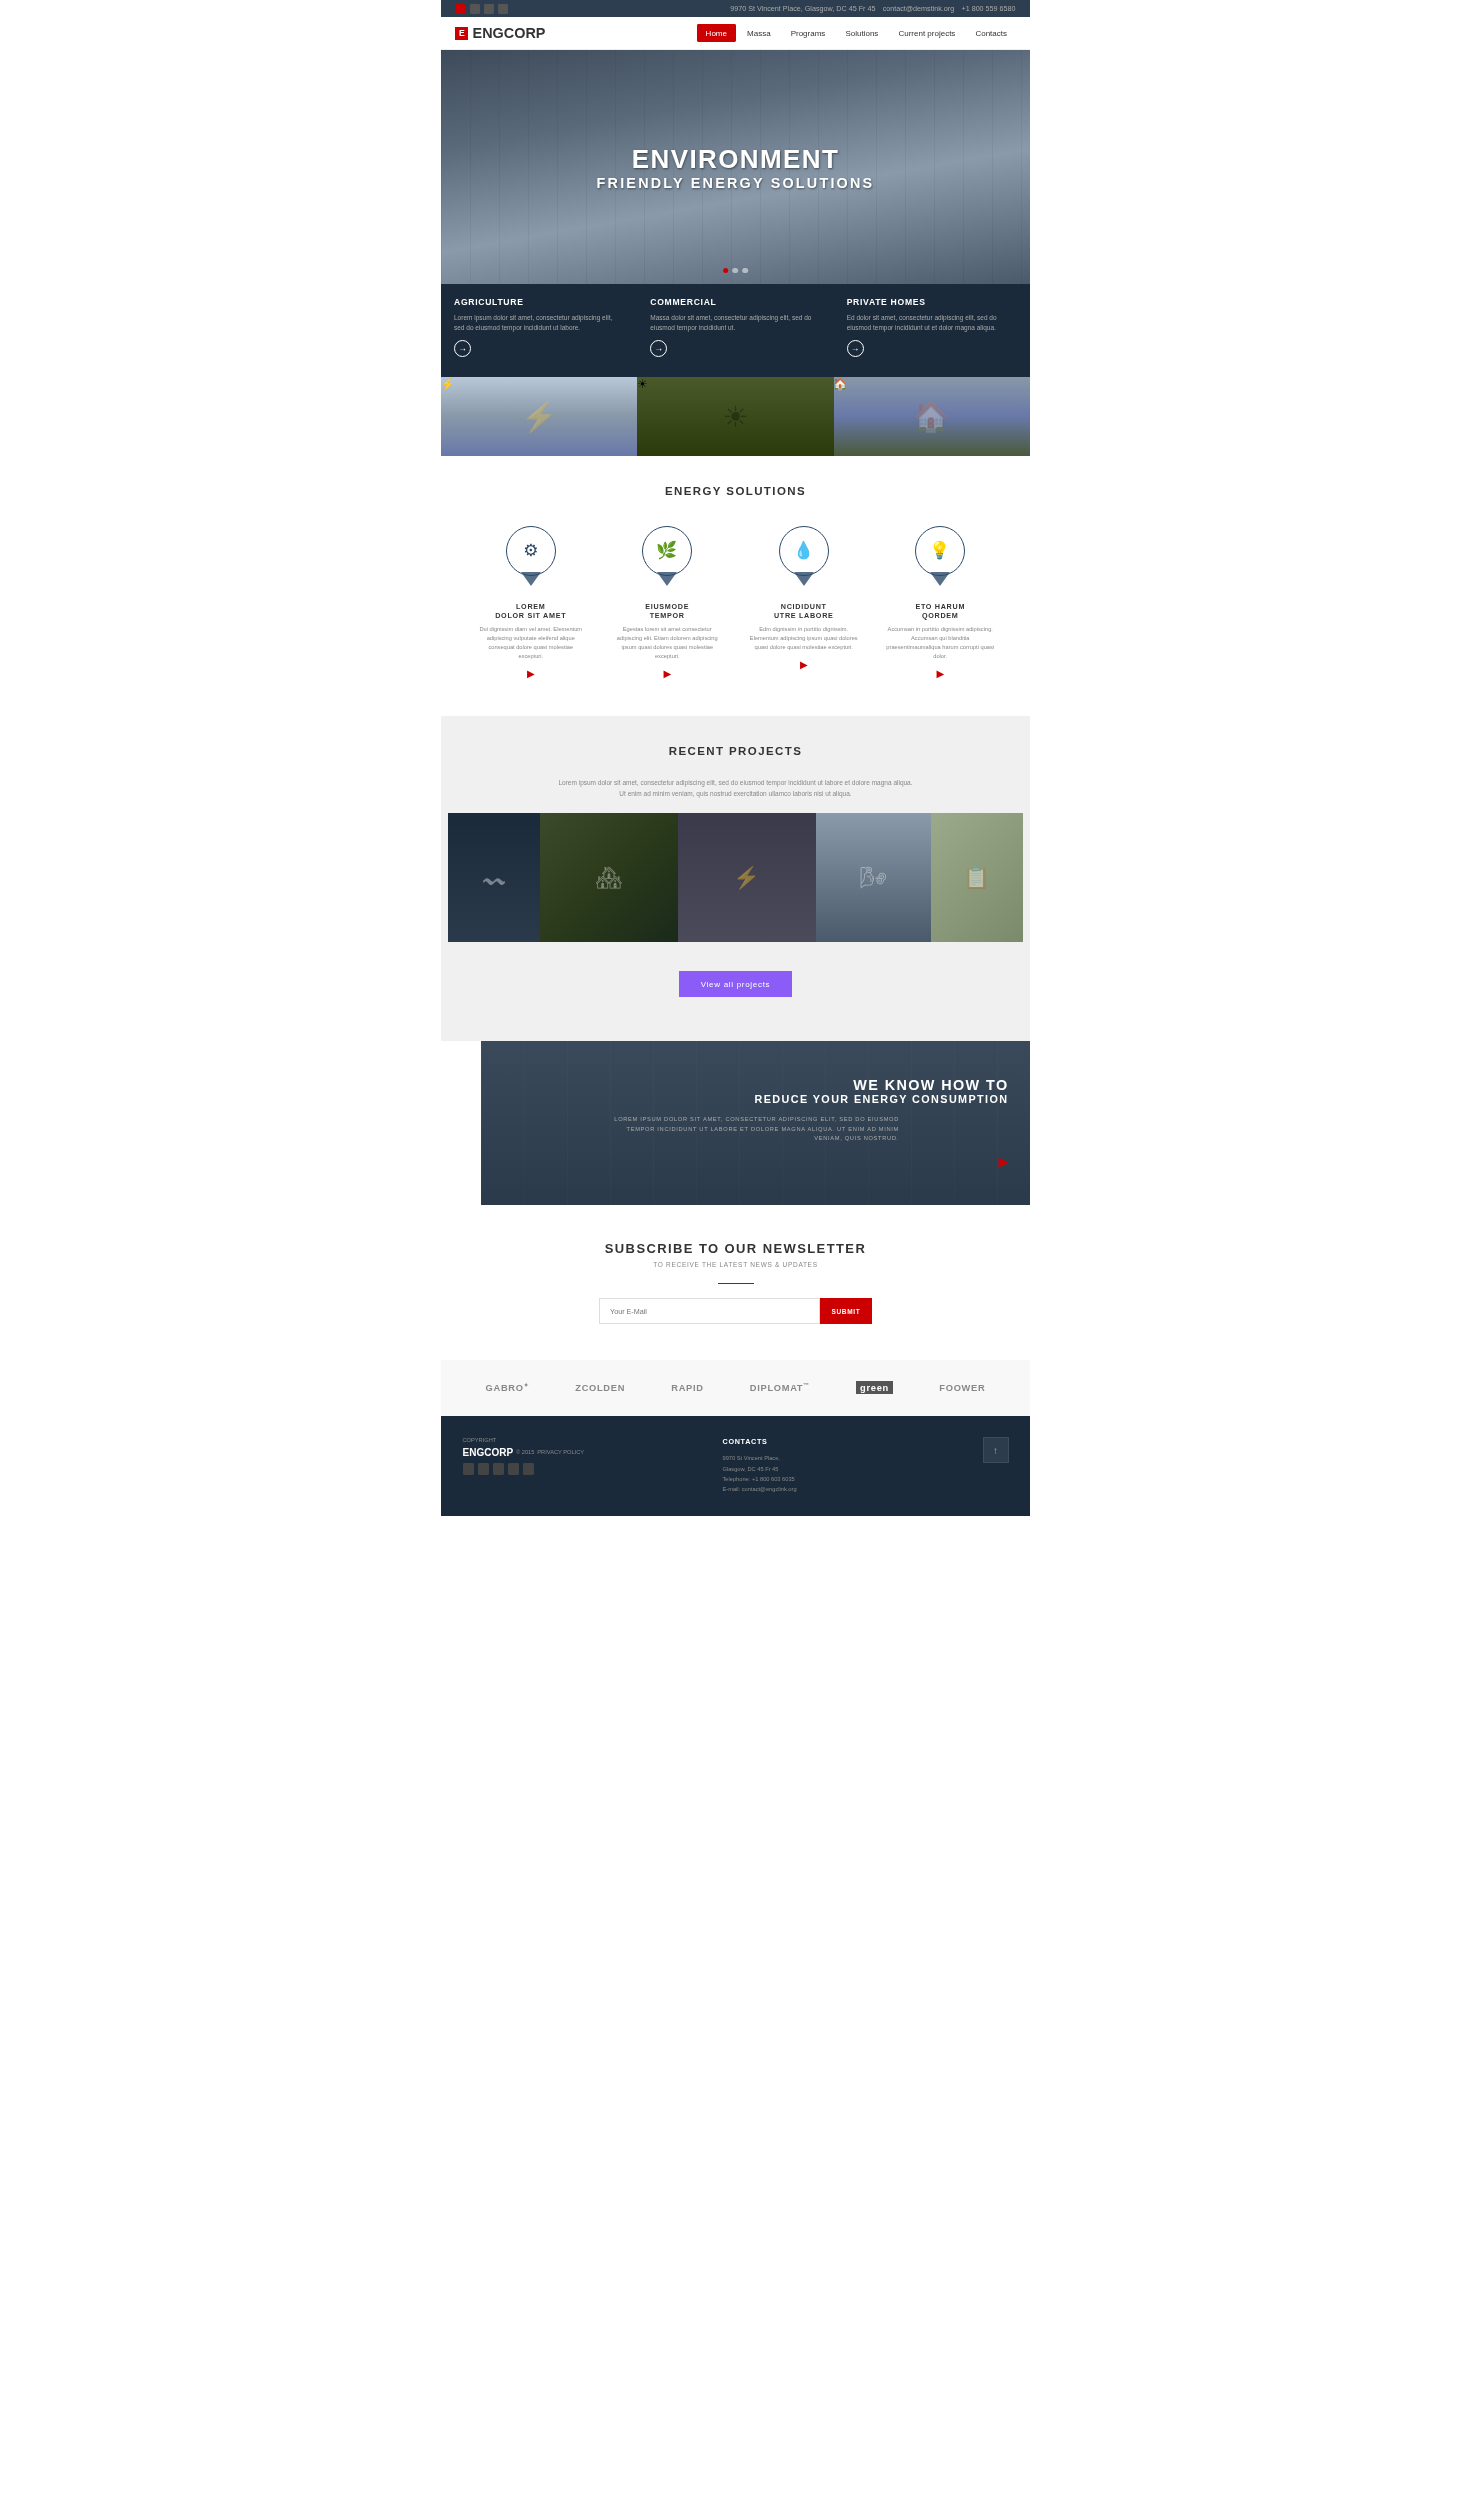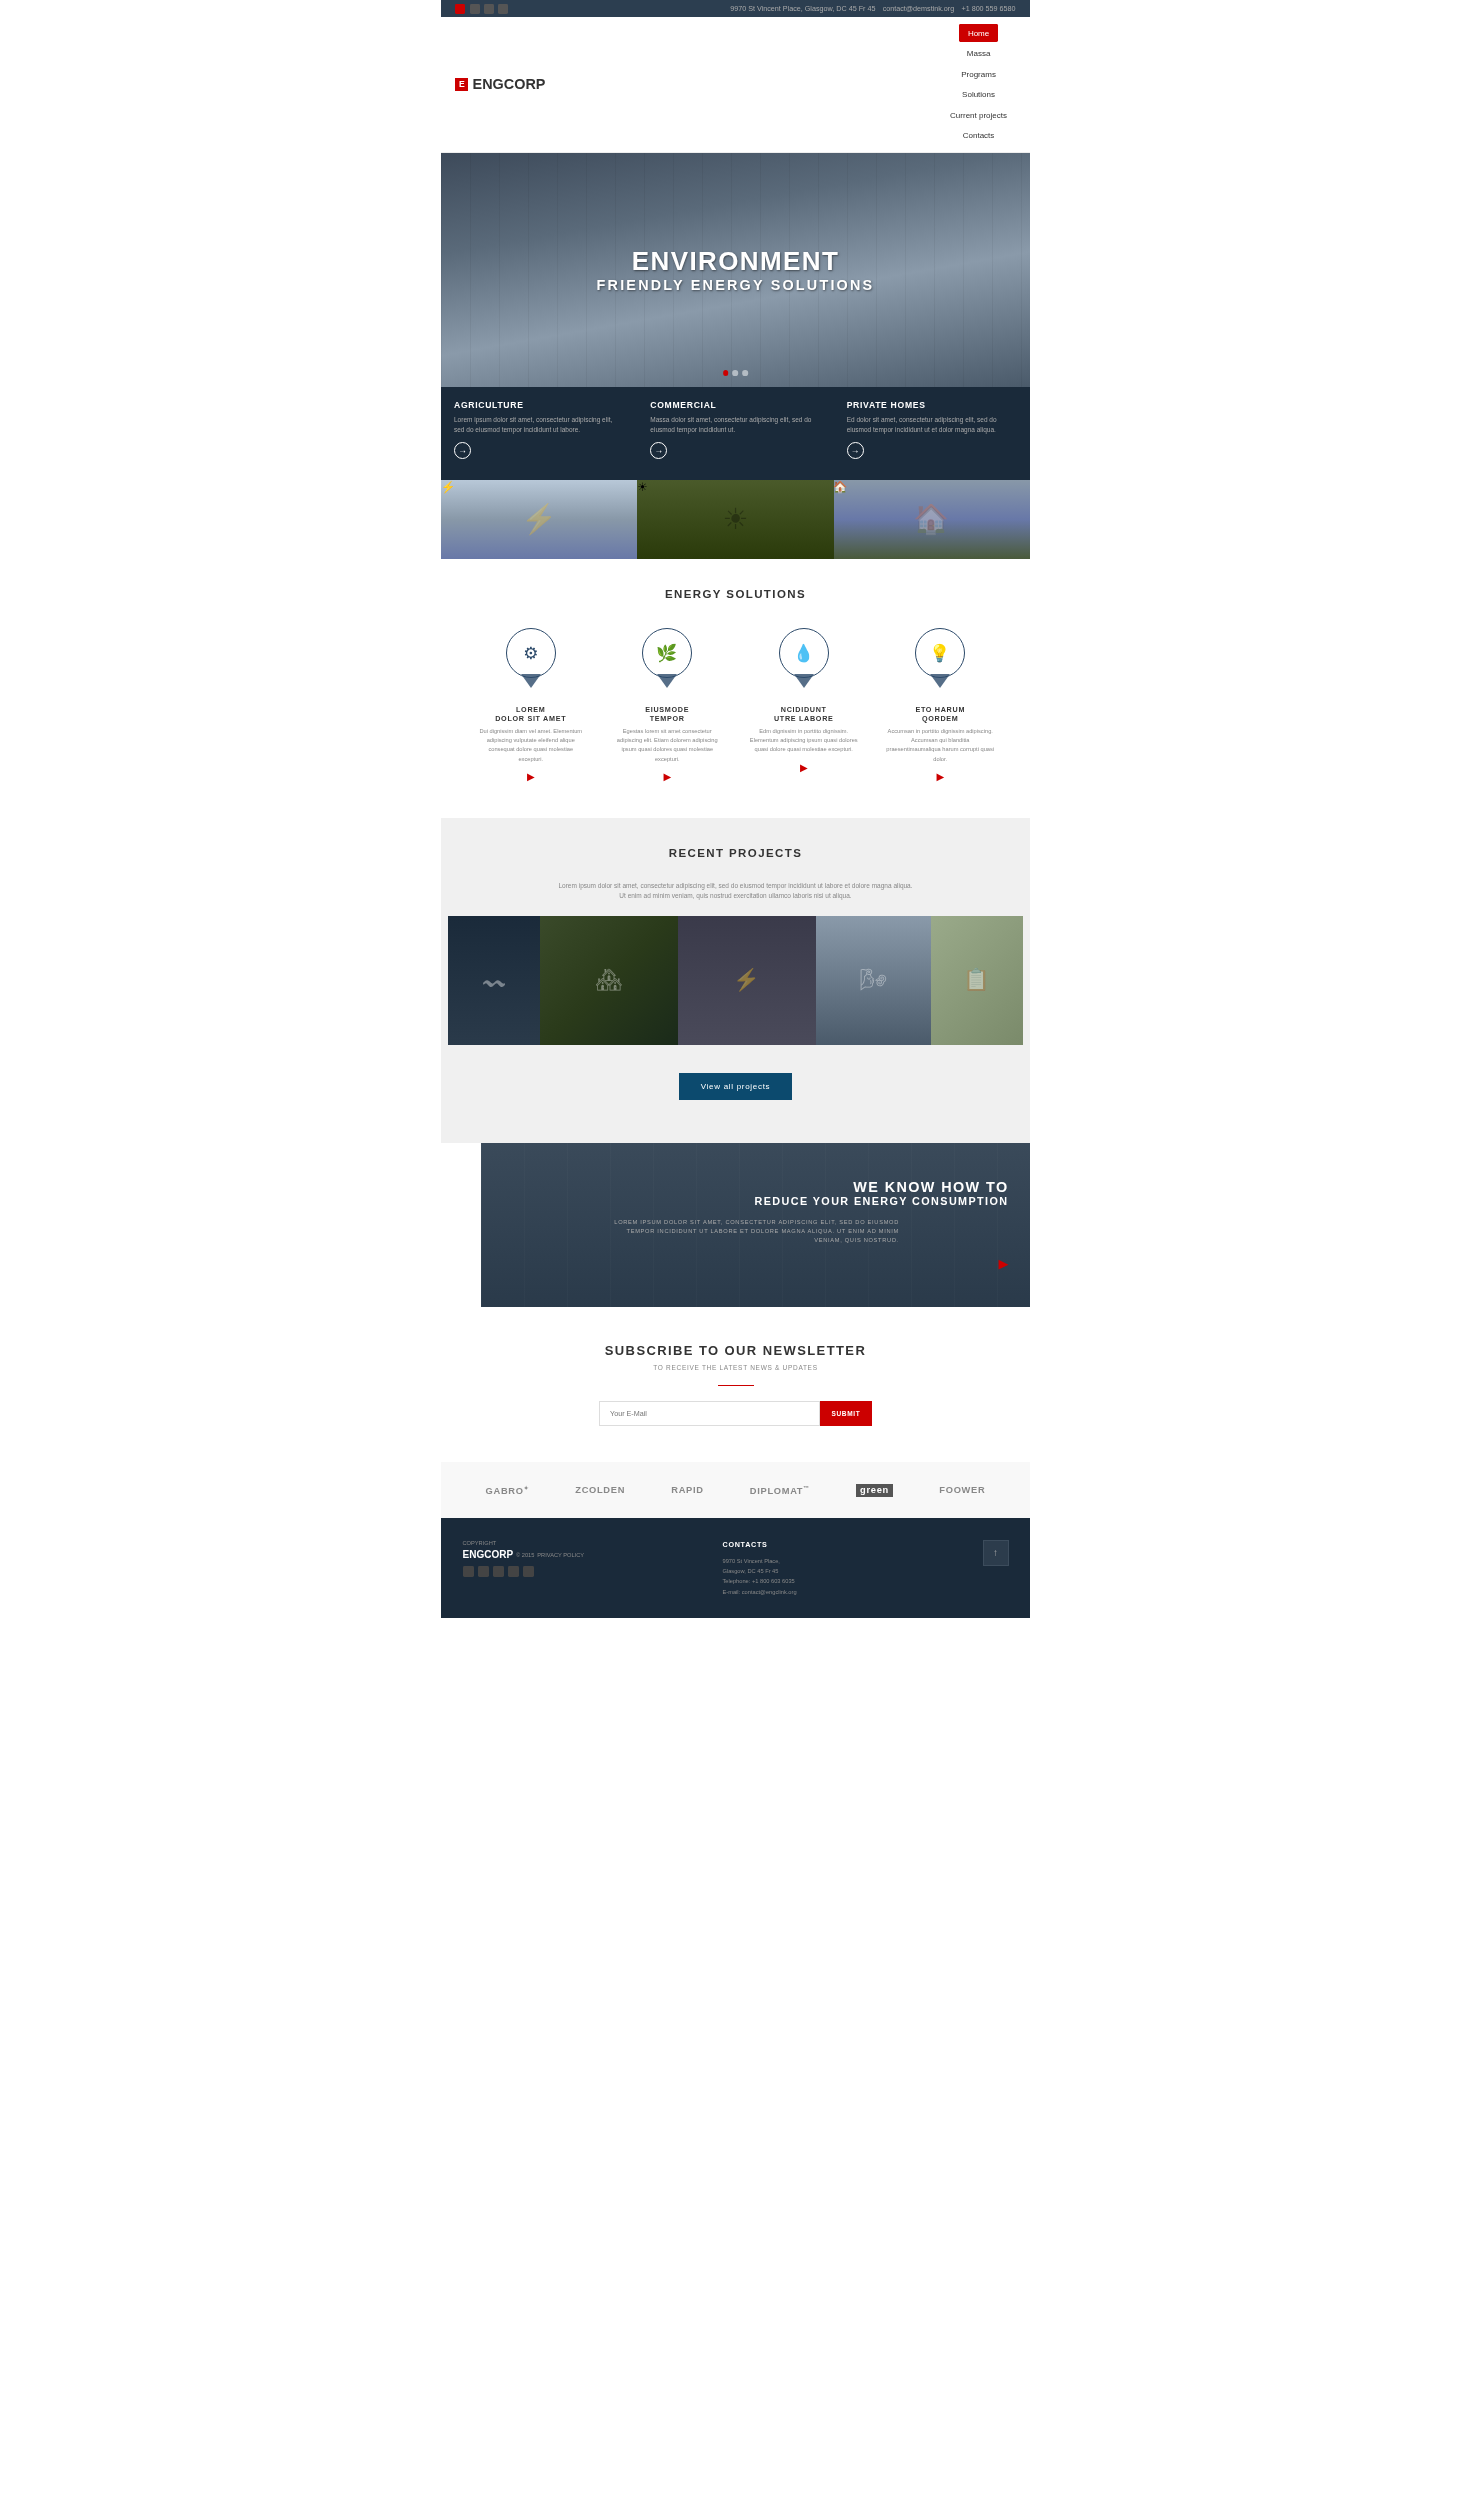--- a/index.html
+++ b/index.html
@@ -23,21 +23,21 @@
     
     .header {
       display: flex;
       justify-content: space-between;
       align-items: center;
       padding: 7.2px 14.4px;
       border-bottom: 0.7px solid #eee;
     }
     .logo { display: flex; align-items: center; gap: 4.3px; font-size: 14.4px; font-weight: bold; color: #333; }
     .logo-icon { background: #c00; color: #fff; padding: 1.4px 3.6px; font-size: 8.6px; font-weight: bold; }
-    .nav { display: flex; gap: 2.9px; align-items: center; flex-direction: column; }
+    .nav { display: flex; gap: 2.9px; align-items: center; }
     .nav-item {
       padding: 4.3px 8.6px;
       font-size: 8px;
       color: #333;
       cursor: pointer;
       text-decoration: none;
     }
     .nav-item.active { background: #c00; color: #fff; border-radius: 1.4px; }
 
     
@@ -211,21 +211,21 @@
       overflow: hidden;
     }
     .project-img:nth-child(1) { background: linear-gradient(180deg, #1a2a3a 0%, #2a3a4a 100%); flex: 0.8; }
     .project-img:nth-child(2) { background: linear-gradient(135deg, #3a4a2a 0%, #2a3a1a 50%, #1a2a1a 100%); flex: 1.2; }
     .project-img:nth-child(3) { background: linear-gradient(180deg, #3a3a4a 0%, #4a4a5a 100%); flex: 1.2; }
     .project-img:nth-child(4) { background: linear-gradient(180deg, #8a9aaa 0%, #4a5a6a 100%); flex: 1; }
     .project-img:nth-child(5) { background: linear-gradient(135deg, #9aaa8a 0%, #7a8a6a 100%); flex: 0.8; }
     .project-img span { position: absolute; top:50%; left:50%; transform:translate(-50%,-50%); font-size:21.5px; opacity:0.4; color:#fff; }
     .view-all-btn {
       display: inline-block;
-      background: #0c4a6e;
+      background: #8b5cf6;
       color: #fff;
       padding: 8.6px 21.5px;
       font-size: 8px;
       letter-spacing: 0.7px;
       cursor: pointer;
       border: none;
       margin-top: 7.2px;
     }
 
     

